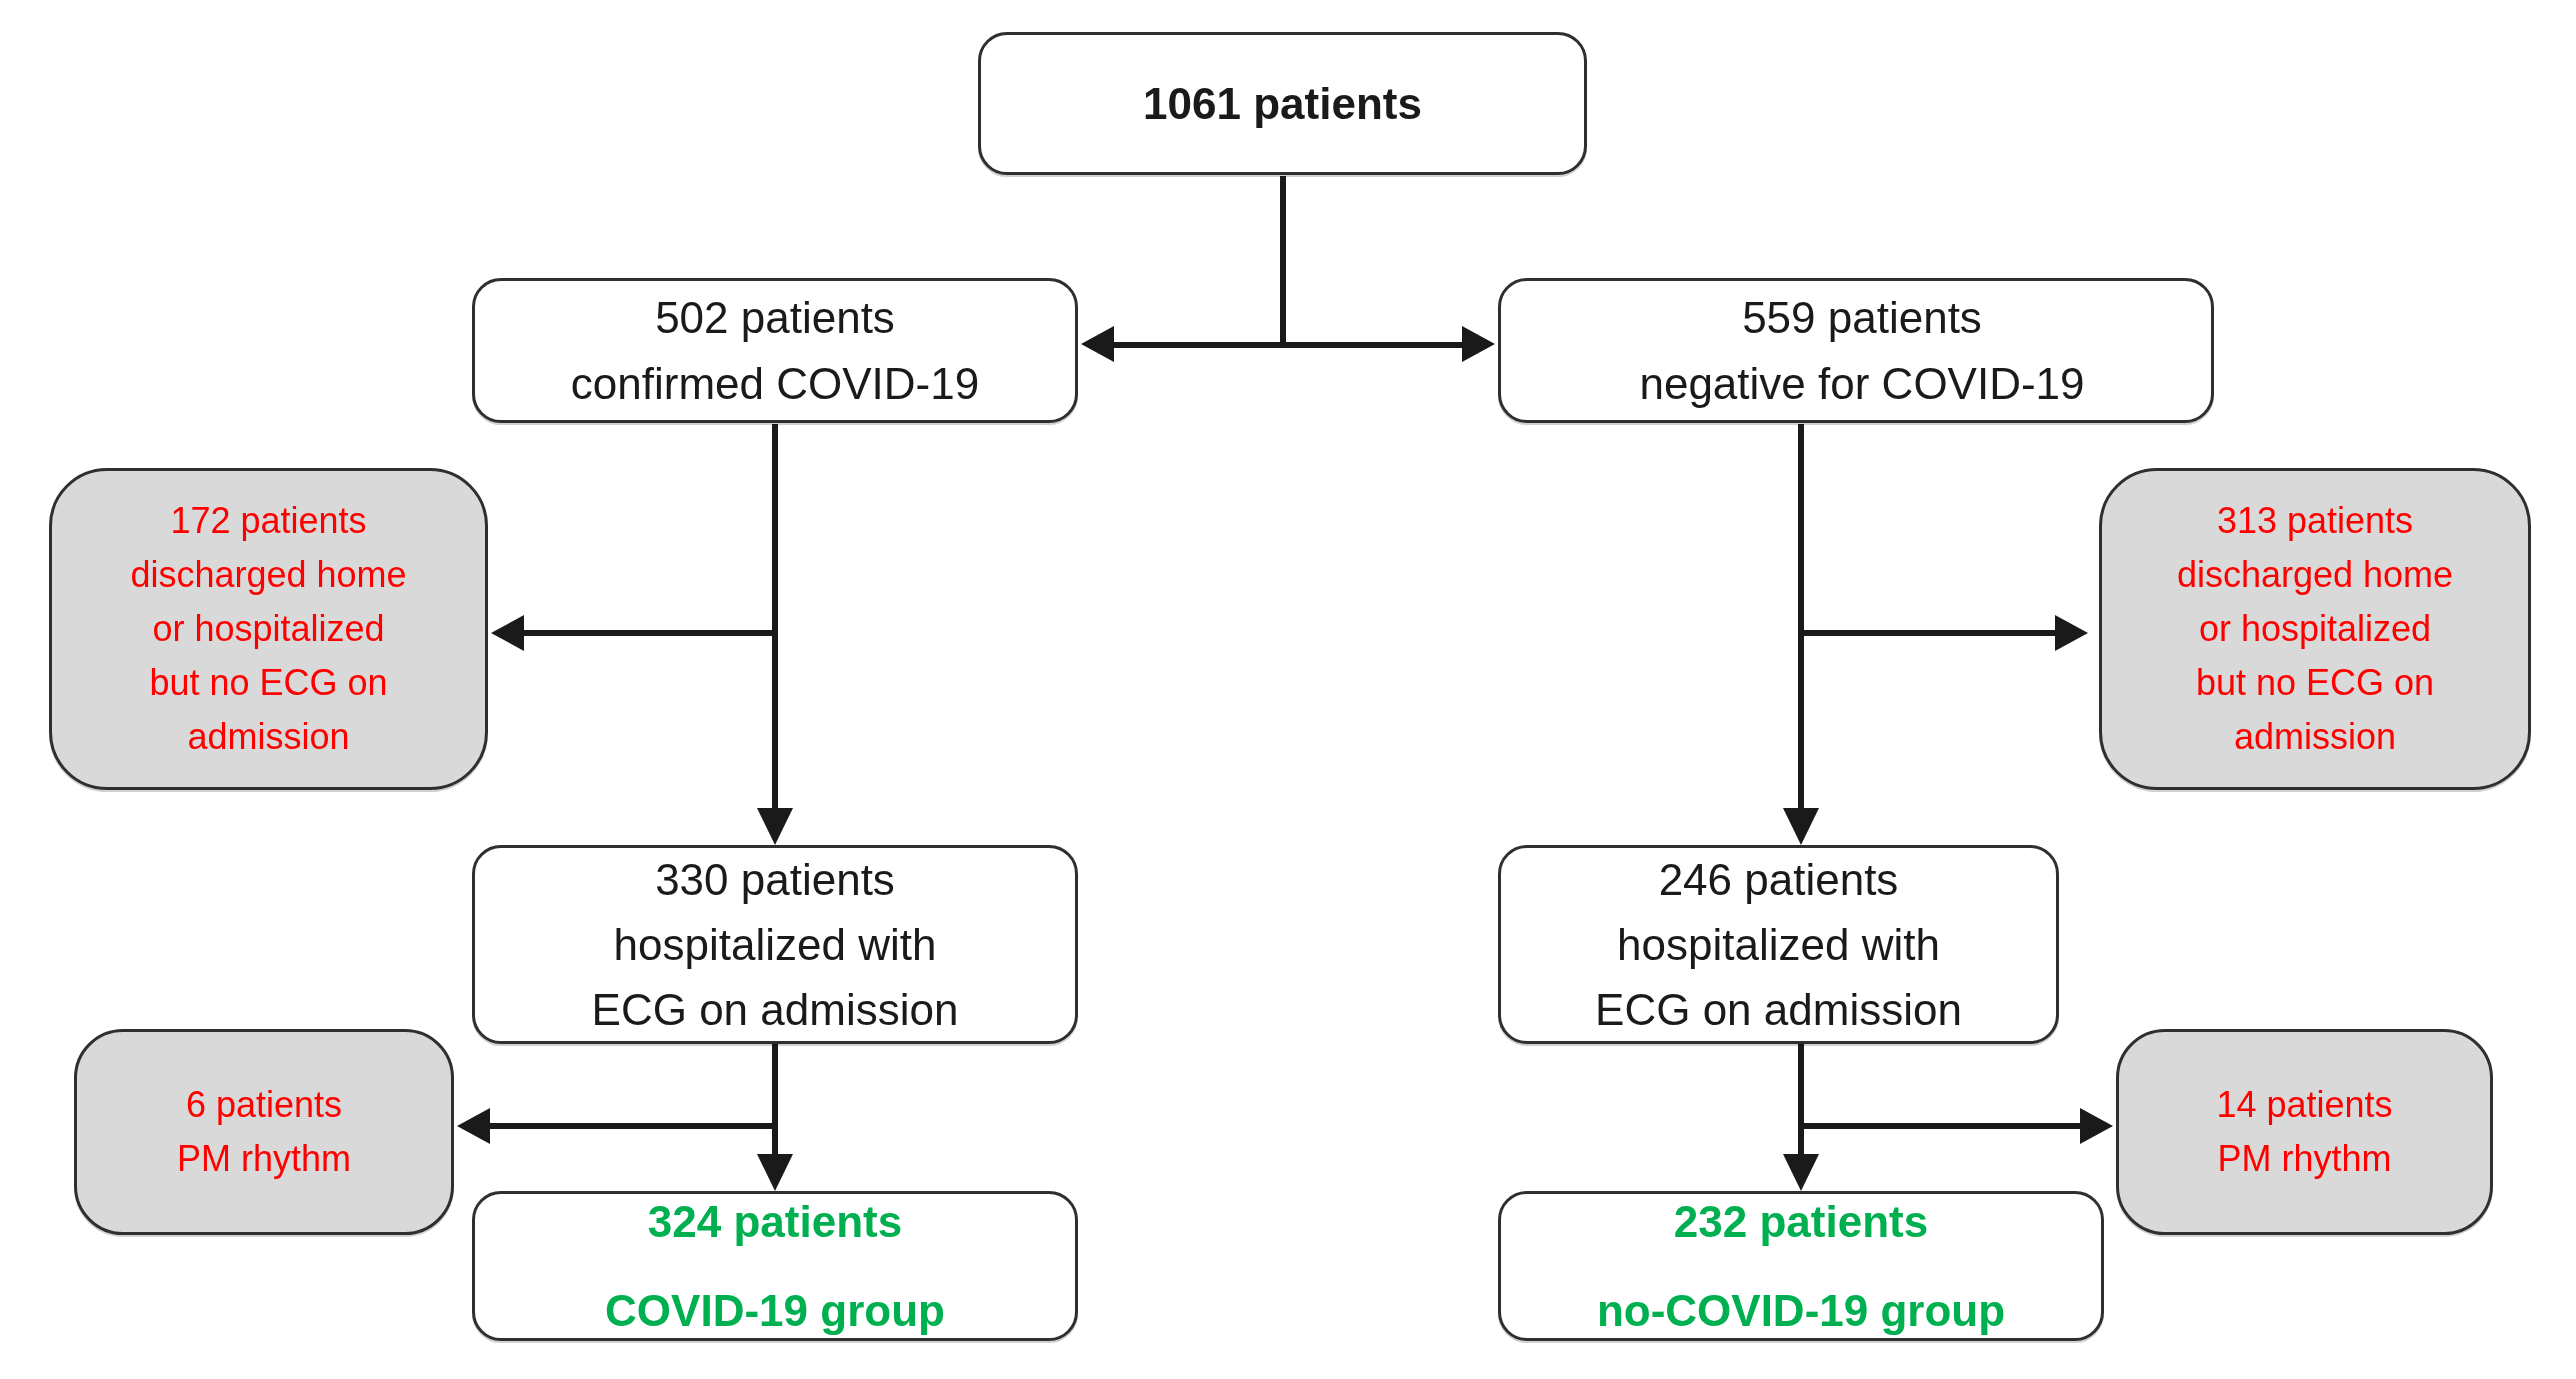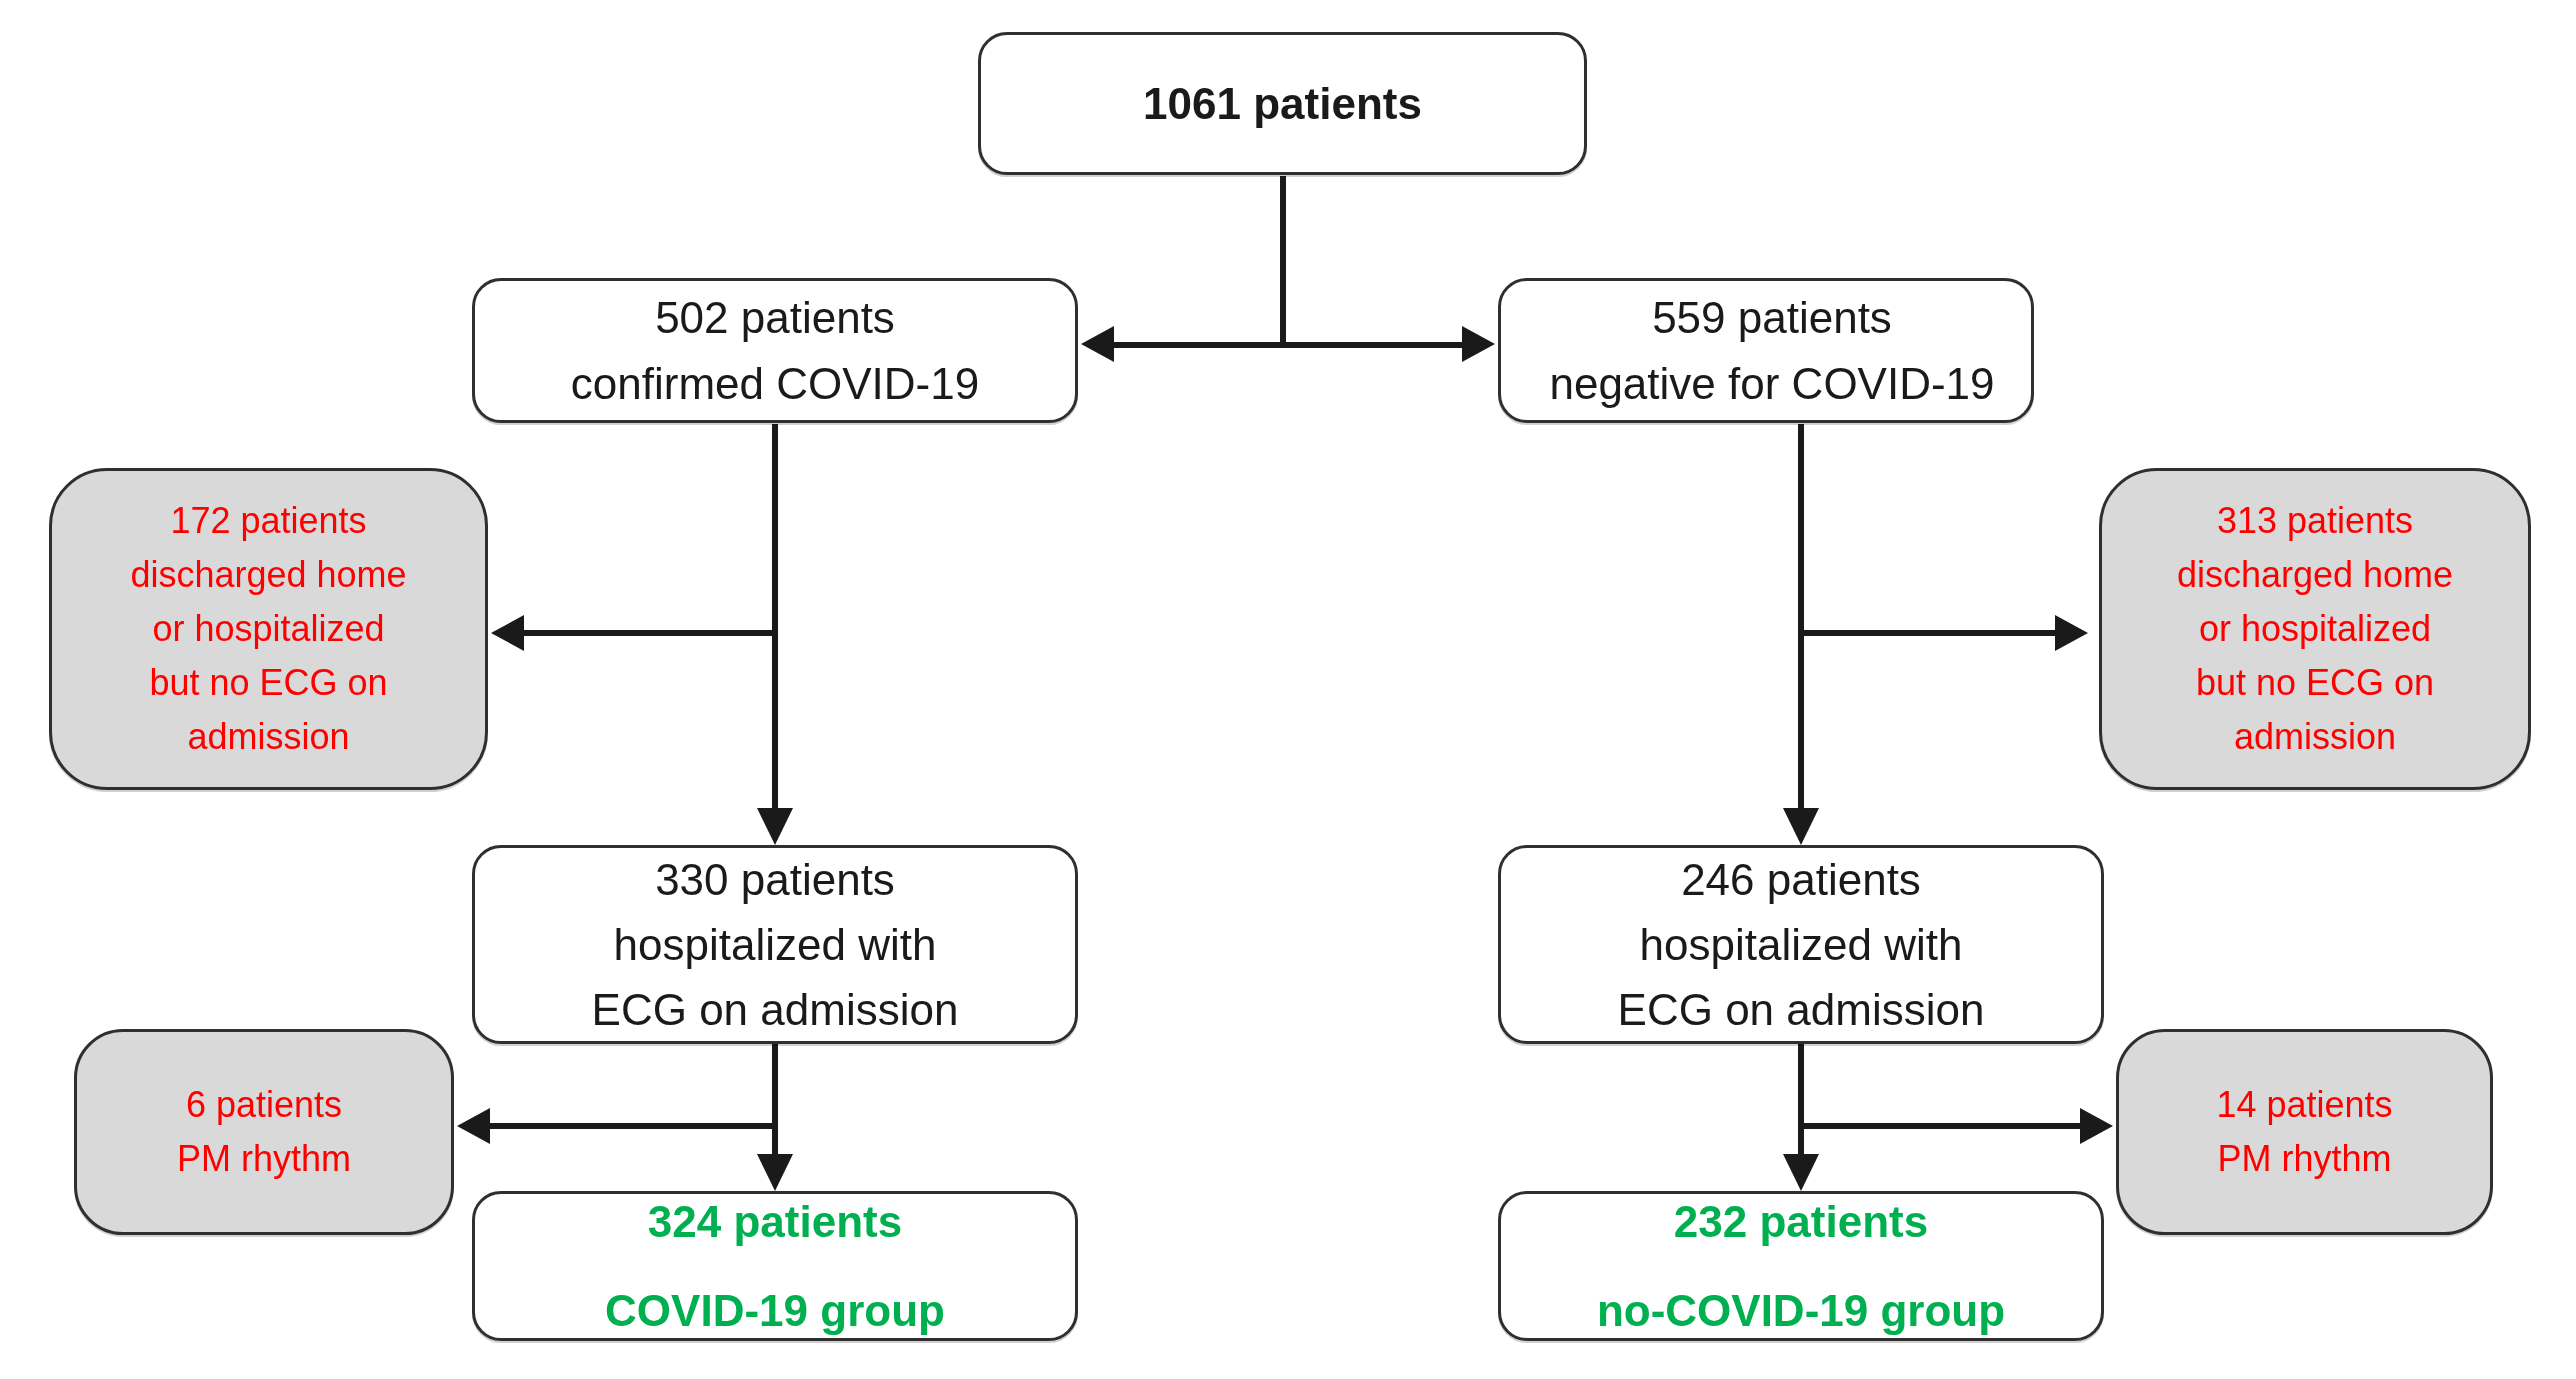--- a/index.html
+++ b/index.html
@@ -45,25 +45,25 @@
     background: var(--excluded-fill);
     color: var(--excluded-text);
     border-radius: 58px;
     font-size: 36px;
     line-height: 1.5;
   }
 
   
   #n-suspected     { left: 978px; top: 32px;   width: 609px; height: 143px; }
   #n-confirmed     { left: 472px;  top: 278px;  width: 606px; height: 145px; text-align: center; }
-  #n-negative      { left: 1498px; top: 278px;  width: 536px; height: 145px; padding-left: 12px; }
+  #n-negative      { left: 1498px; top: 278px;  width: 716px; height: 145px; padding-left: 12px; }
   #n-excl-covid    { left: 49px;   top: 468px;  width: 439px; height: 322px; }
   #n-excl-nocovid  { left: 2099px; top: 468px;  width: 432px; height: 322px; }
   #n-hosp-covid    { left: 472px;  top: 845px; width: 606px; height: 199px; }
-  #n-hosp-nocovid  { left: 1498px; top: 845px; width: 606px; height: 199px; }
+  #n-hosp-nocovid  { left: 1498px; top: 845px; width: 561px; height: 199px; }
   #n-pm-covid      { left: 74px;  top: 1029px; width: 380px; height: 206px; border-radius: 49px; }
   #n-pm-nocovid    { left: 2116px; top: 1029px; width: 377px; height: 206px; border-radius: 49px; text-align: center; }
   #n-group-covid   { left: 472px;  top: 1191px; width: 606px; height: 150px; }
   #n-group-nocovid { left: 1498px; top: 1191px; width: 606px; height: 150px; }
 
   
   .vline, .hline { position: absolute; background: var(--arrow); }
   .head { position: absolute; width: 0; height: 0; }
   .head-left  { border-top: 18px solid transparent; border-bottom: 18px solid transparent; border-right: 33px solid var(--arrow); }
   .head-right { border-top: 18px solid transparent; border-bottom: 18px solid transparent; border-left: 33px solid var(--arrow); }

